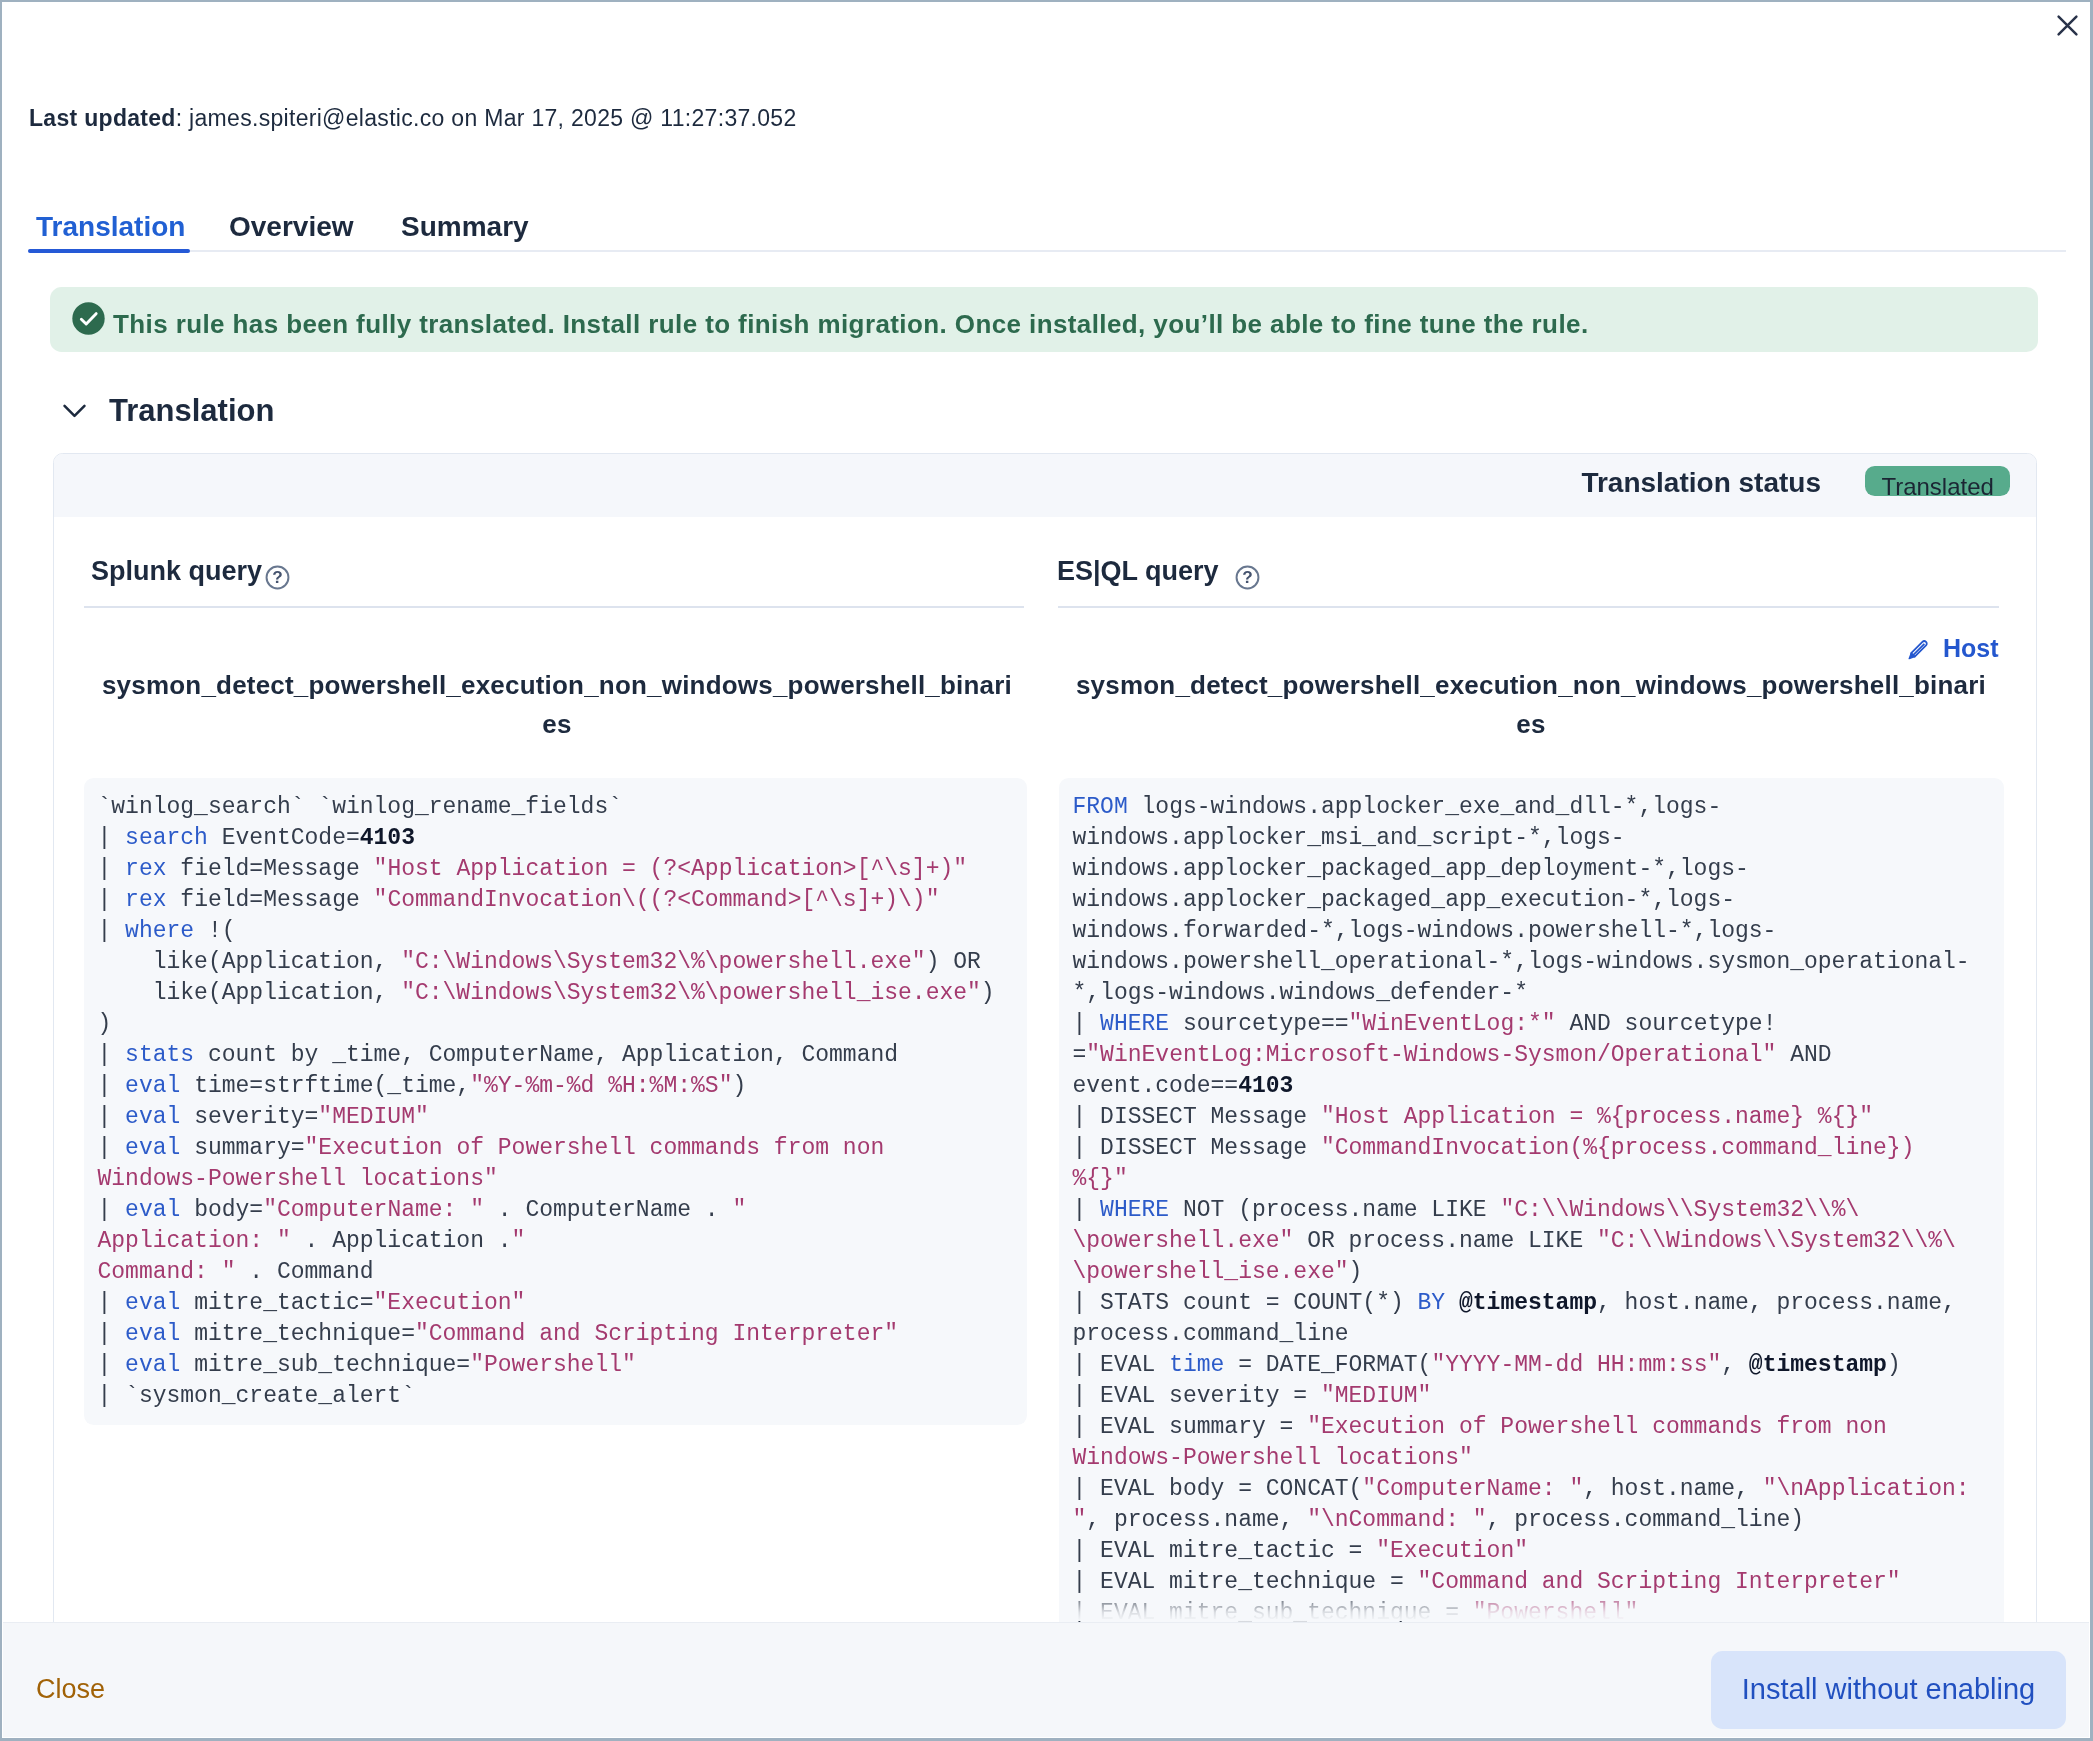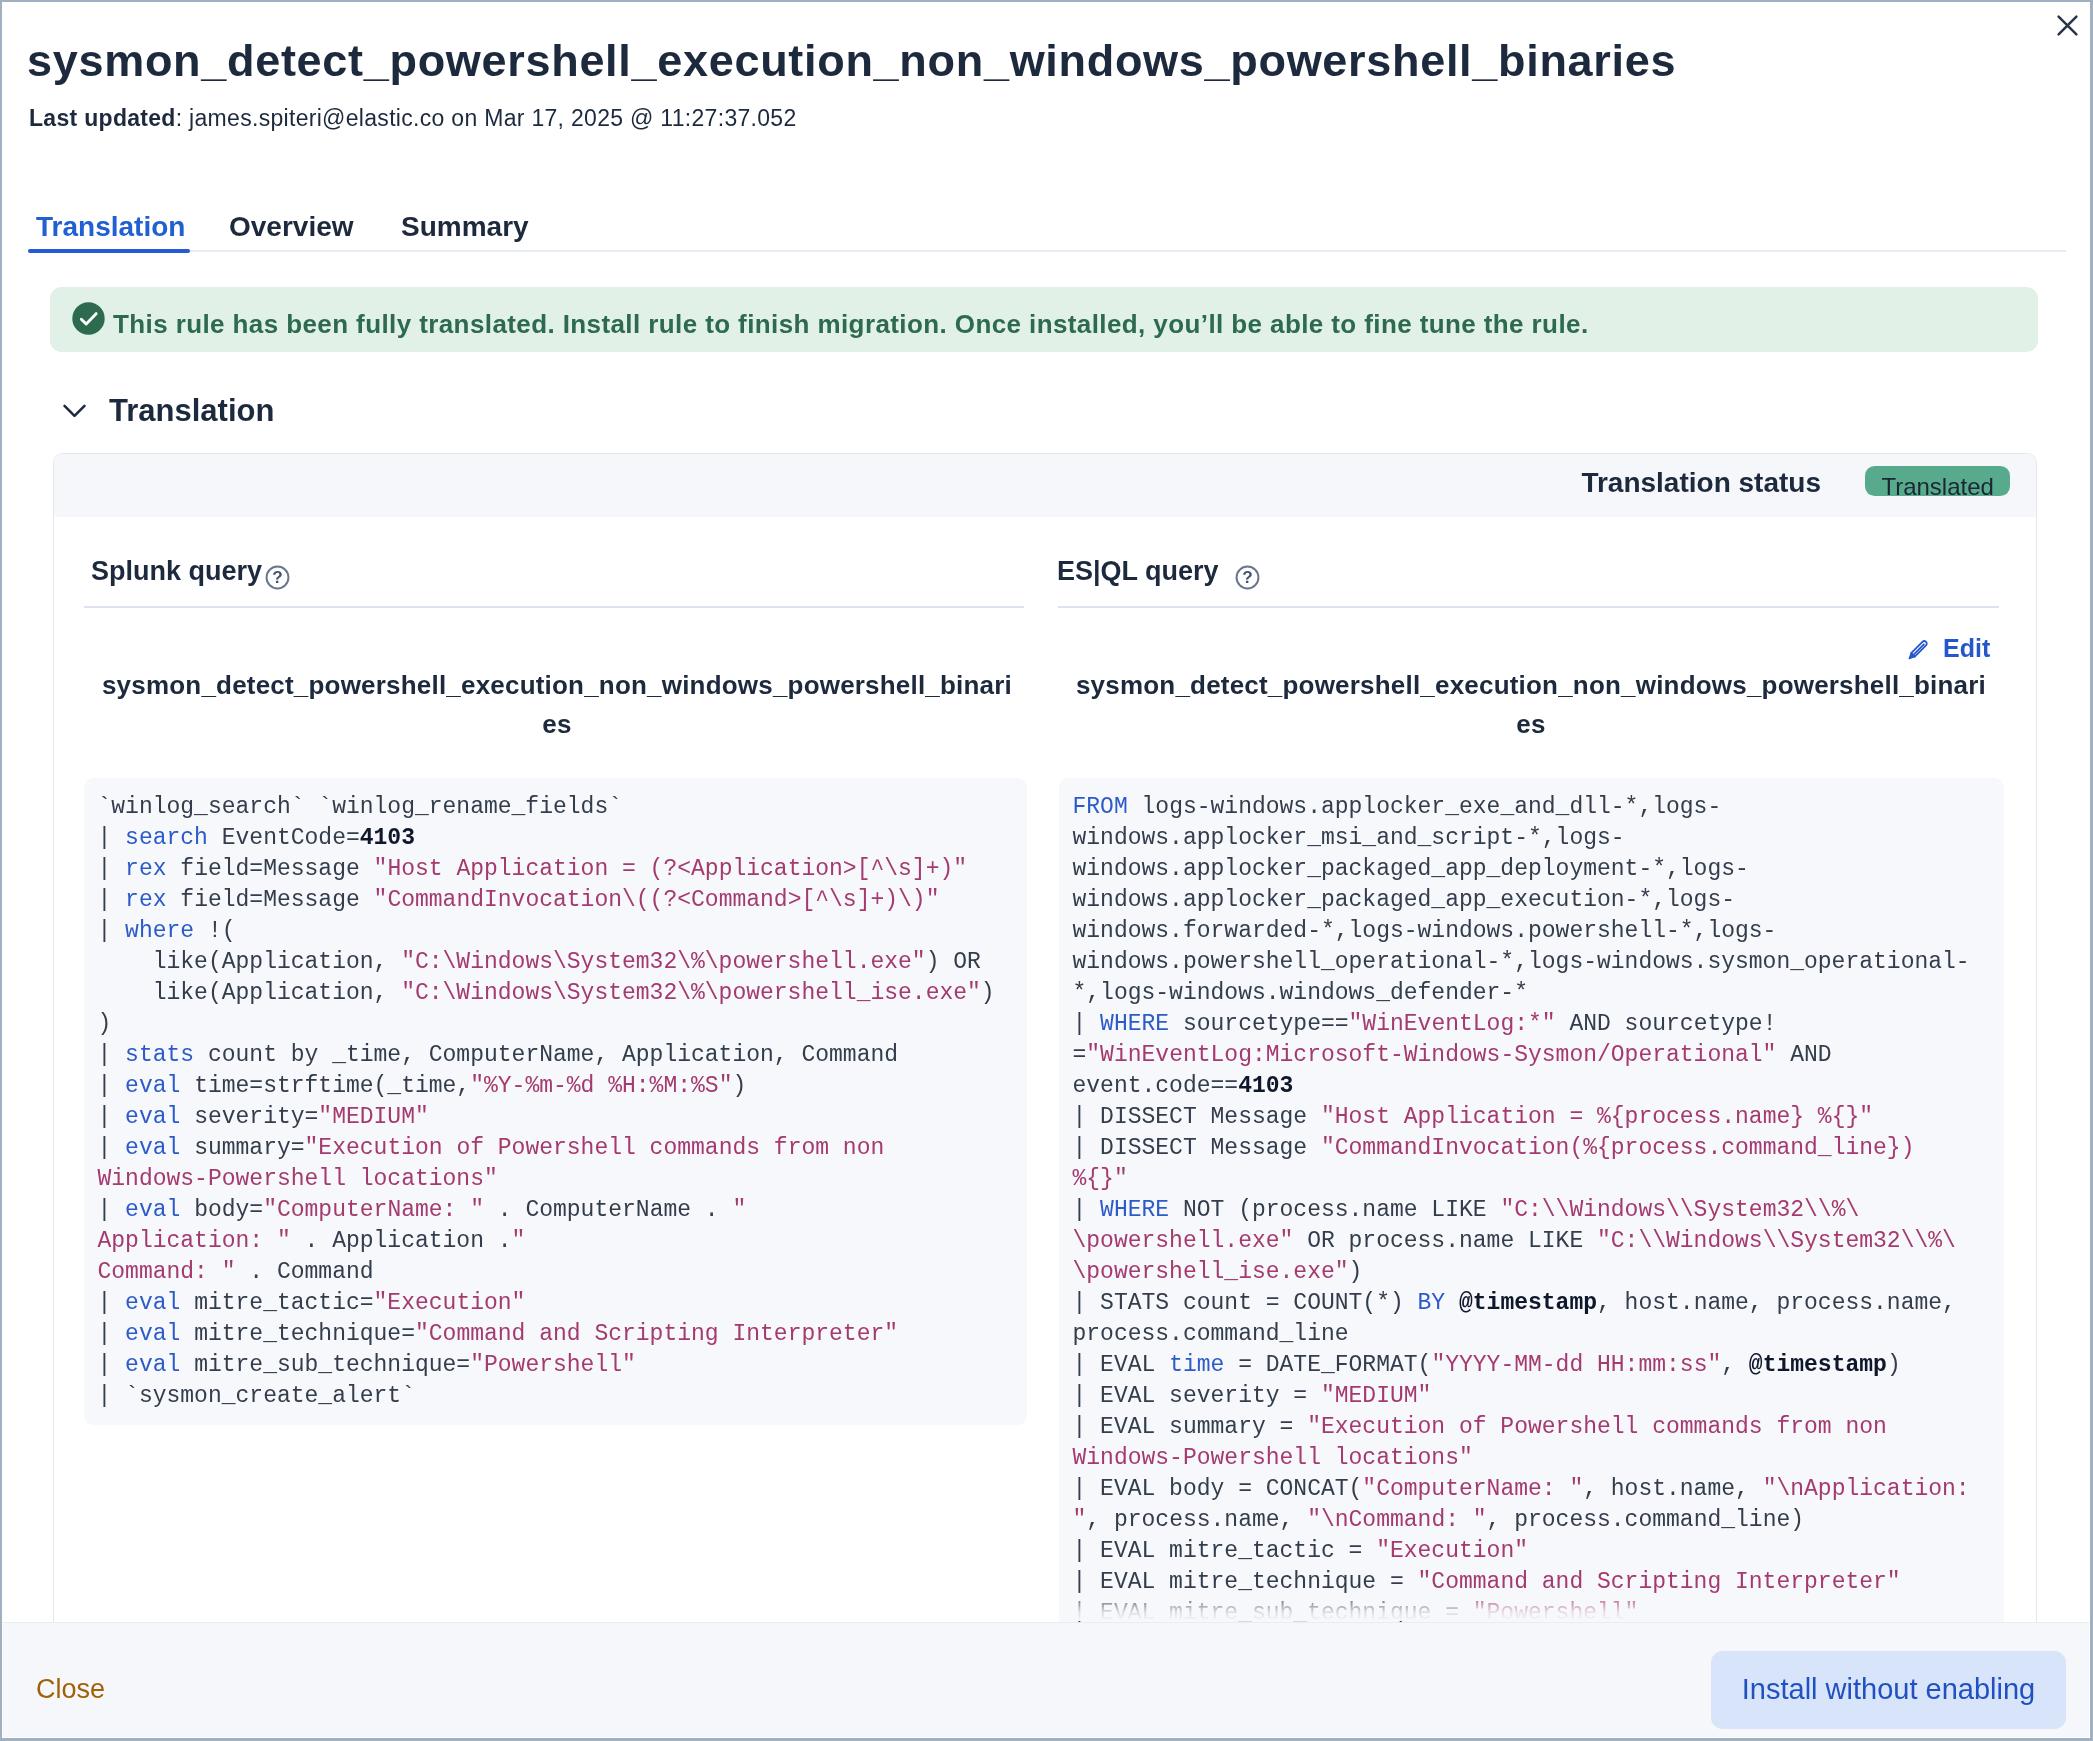--- a/index.html
+++ b/index.html
@@ -29,21 +29,20 @@
   pre.code .n { color:#0f172a;font-weight:bold; }
   .fade { position:absolute; left:1059px; top:1591px; width:945px; height:30px; background:linear-gradient(to bottom, rgba(246,248,251,0) 0%, rgba(246,248,251,0.85) 70%, rgba(246,248,251,1) 100%); }
   .footer { position:absolute; left:2.9px; right:3.9px; bottom:3.9px; top:1622px; background:#F5F7FA; border-top:1px solid #E9EDF3; }
   .close { position:absolute; left:36px; top:1670px; font-size:27px; line-height:39px; font-weight:500; color:#a16207; }
   .btn { position:absolute; left:1711px; top:1651px; width:355px; height:78px; border-radius:11.6px; background:#D8E4FA; color:#2150C0; font-size:29px; font-weight:500; text-align:center; line-height:77px; }
   .icon { position:absolute; }
 </style>
 </head>
 <body>
 <div class="fly">
-  <h1>sysmon_detect_powershell_execution_non_windows_powershell_binaries</h1>
   <div class="meta"><b>Last updated</b>: james.spiteri@elastic.co on Mar 17, 2025 @ 11:27:37.052</div>
 
   <svg class="icon" style="left:2055px; top:12.6px;" width="25" height="25" viewBox="0 0 16 16">
       <path d="M2.3 2.3l11.4 11.4M13.7 2.3L2.3 13.7" stroke="#29334A" stroke-width="1.6" stroke-linecap="round" fill="none"></path>
     </svg>
 
   <div class="tabs">
     <div class="tab" style="left:36px; color:#2160D3;" id="tb1">Translation</div>
     <div class="tab" style="left:229px;">Overview</div>
     <div class="tab" style="left:401px;">Summary</div>
@@ -82,21 +81,21 @@
   <div class="divider" style="left:84px; width:940px;"></div>
   <div class="divider" style="left:1058px; width:941px;"></div>
 
   <svg class="icon" style="left:1906px; top:637px;" width="25" height="25" viewBox="0 0 16 16">
       <g fill="none" stroke="#2457CE" stroke-width="1.15" stroke-linejoin="round">
         <path d="M3.3 10.3 L10.5 3.1 a1.6 1.6 0 0 1 2.3 2.3 L5.6 12.6 Z"></path>
         <path d="M4.55 11.55 L11.75 4.35"></path>
       </g>
       <path d="M3.3 10.3 L5.6 12.6 L2 13.9 Z" fill="#2457CE" stroke="#2457CE" stroke-width="0.8" stroke-linejoin="round"></path>
     </svg>
-  <div class="editlink">Edit</div>
+  <div class="editlink">Host</div>
 
   <div class="rname" style="left:84px;">sysmon_detect_powershell_execution_non_windows_powershell_binari<br>es</div>
   <div class="rname" style="left:1058px;">sysmon_detect_powershell_execution_non_windows_powershell_binari<br>es</div>
 
   <pre class="code" style="left:84px; width:943px;">`winlog_search` `winlog_rename_fields`
 | <span class="k">search</span> EventCode=<span class="n">4103</span>
 | <span class="k">rex</span> field=Message <span class="s">"Host Application = (?&lt;Application&gt;[^\s]+)"</span>
 | <span class="k">rex</span> field=Message <span class="s">"CommandInvocation\((?&lt;Command&gt;[^\s]+)\)"</span>
 | <span class="k">where</span> !(
     like(Application, <span class="s">"C:\Windows\System32\%\powershell.exe"</span>) OR

